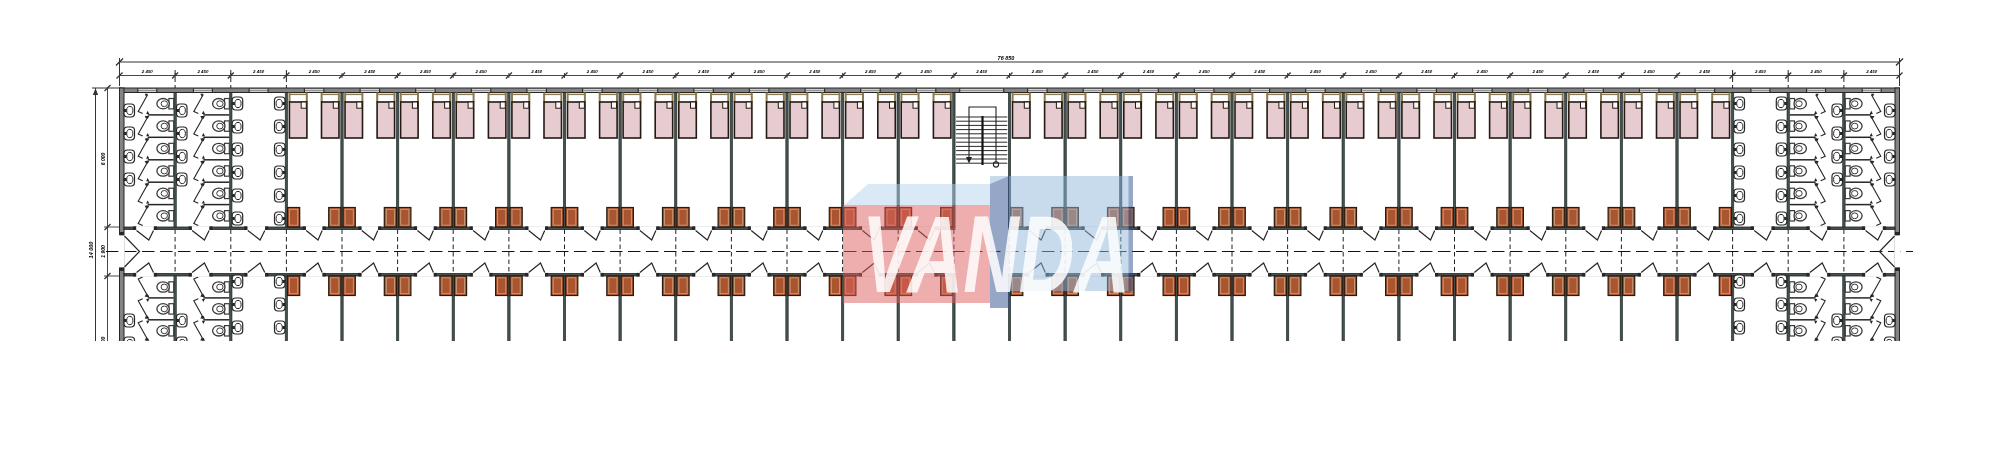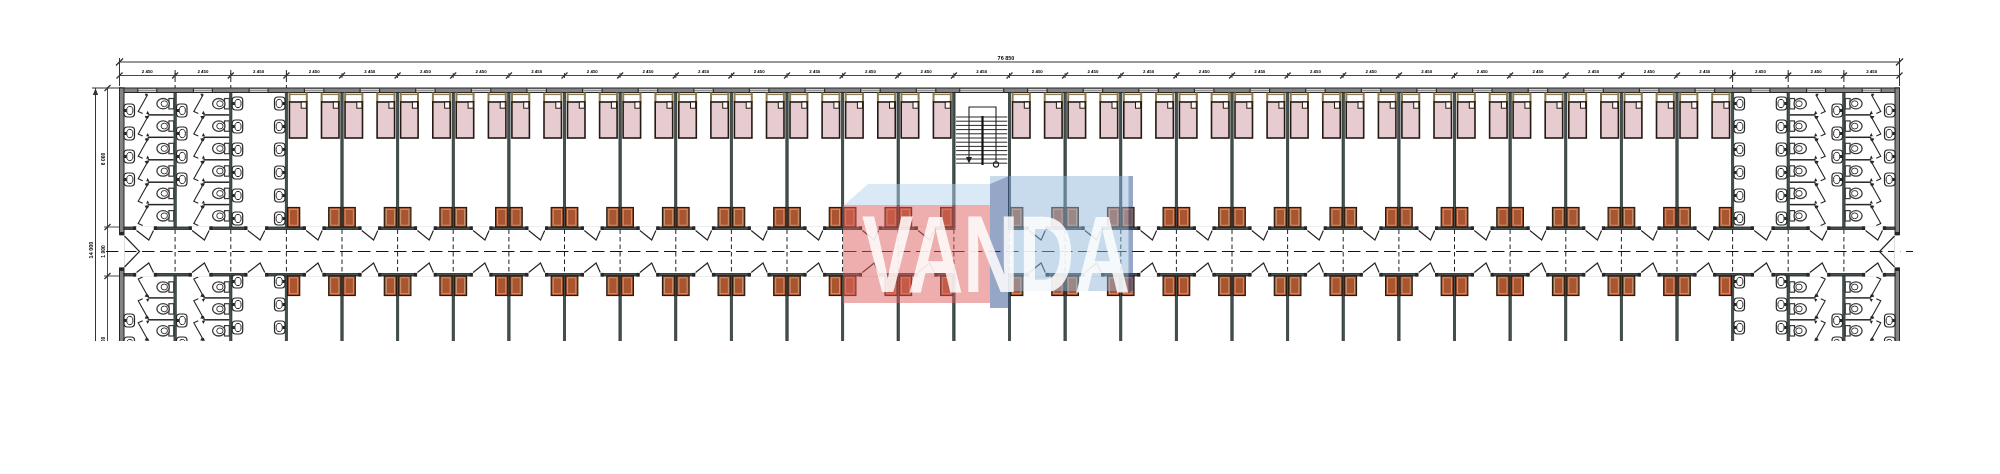--- a/index.html
+++ b/index.html
@@ -1,18 +1,18 @@
 <!DOCTYPE html>
 <html><head>
 <meta charset="utf-8">
 <title>Floor plan</title>
 <style>
 html,body{margin:0;padding:0;background:#ffffff;}
 body{font-family:"Liberation Sans",sans-serif;}
-#plan{width:2000px;height:341px;}
+#plan{width:2000px;height:341px;font-style:italic;}
 </style>
 </head>
 <body>
 
 <div id="plan">
 <svg width="2000" height="474" viewBox="0 0 2000 474" font-family="Liberation Sans, sans-serif">
 
 <rect x="0" y="0" width="2000" height="474" fill="#ffffff"></rect>
 
 <g stroke="#333333" stroke-width="1">

